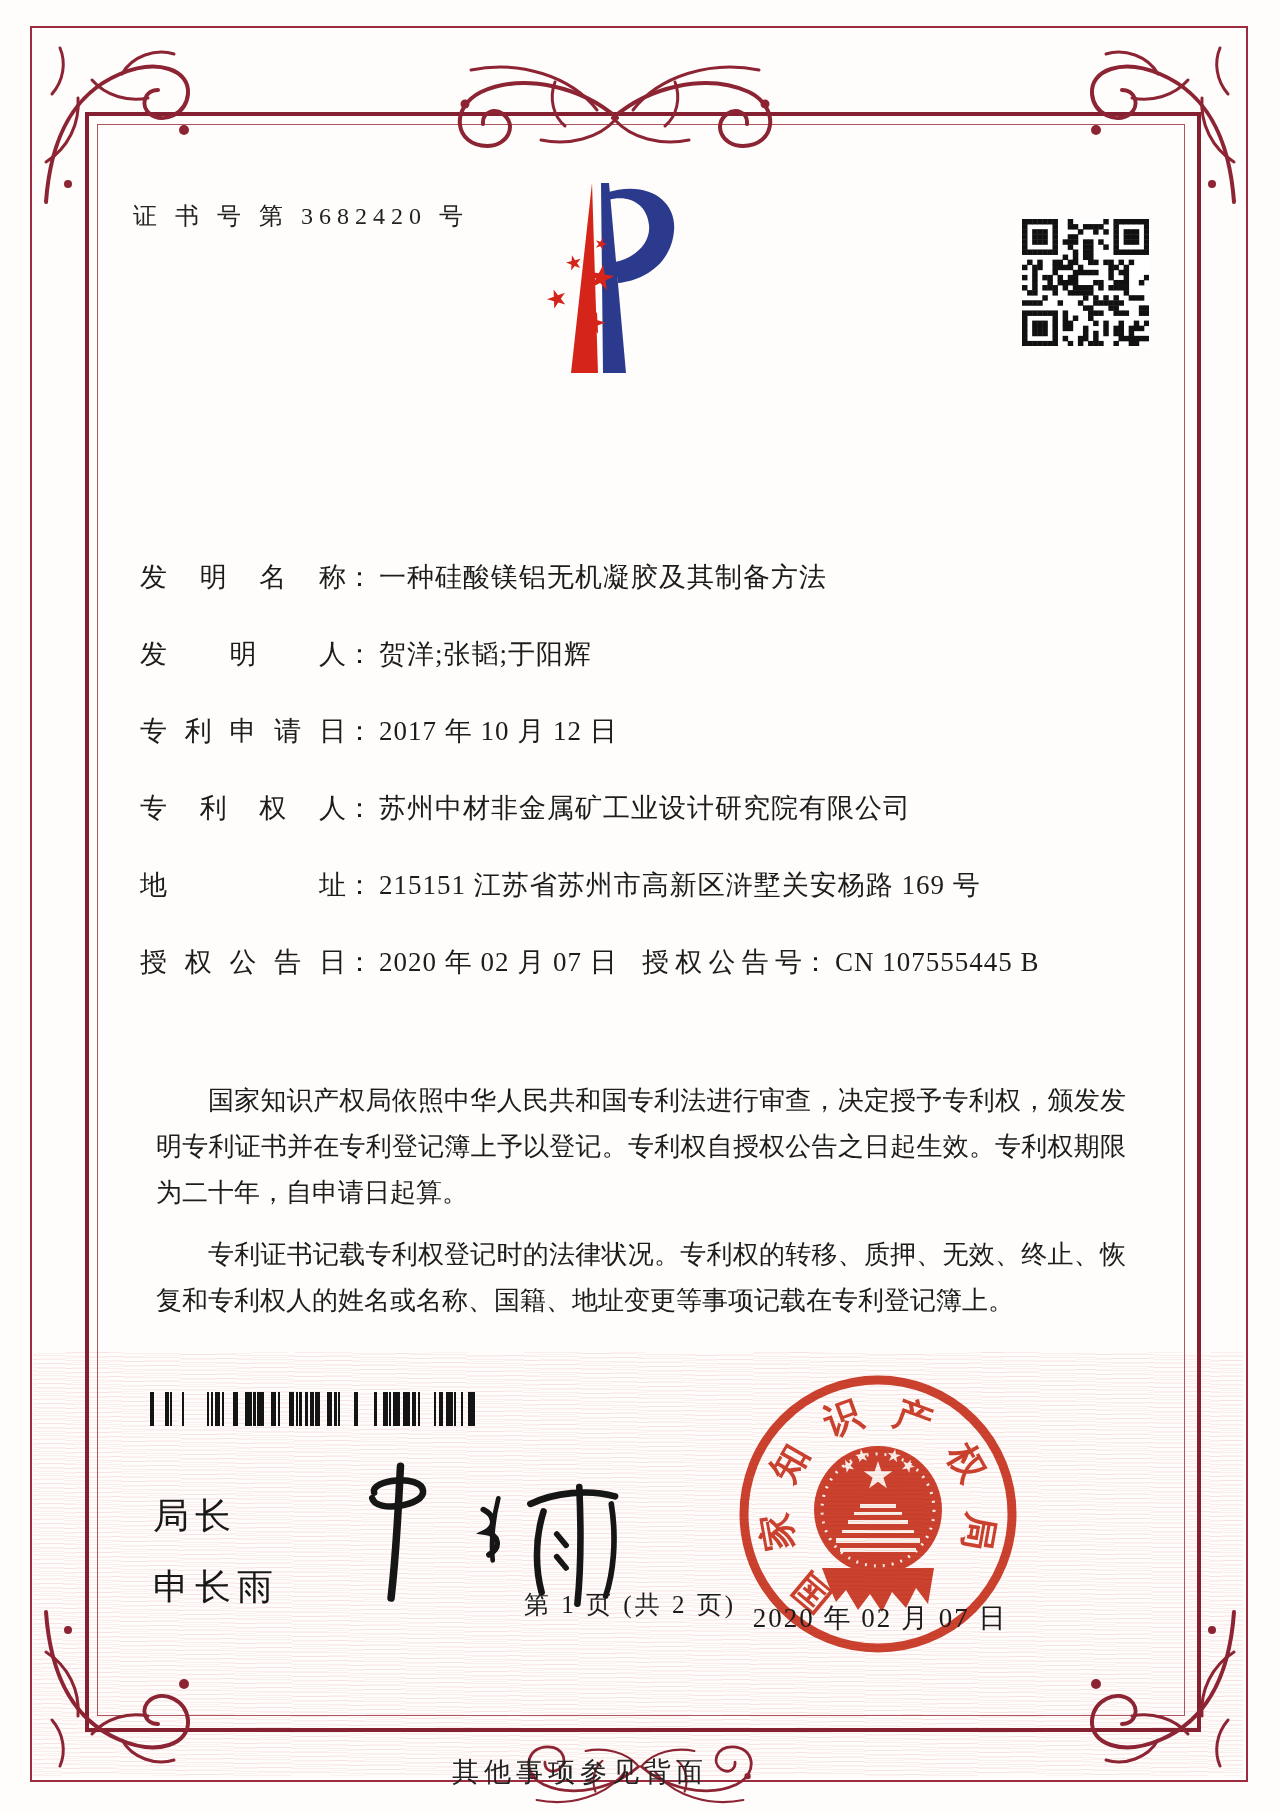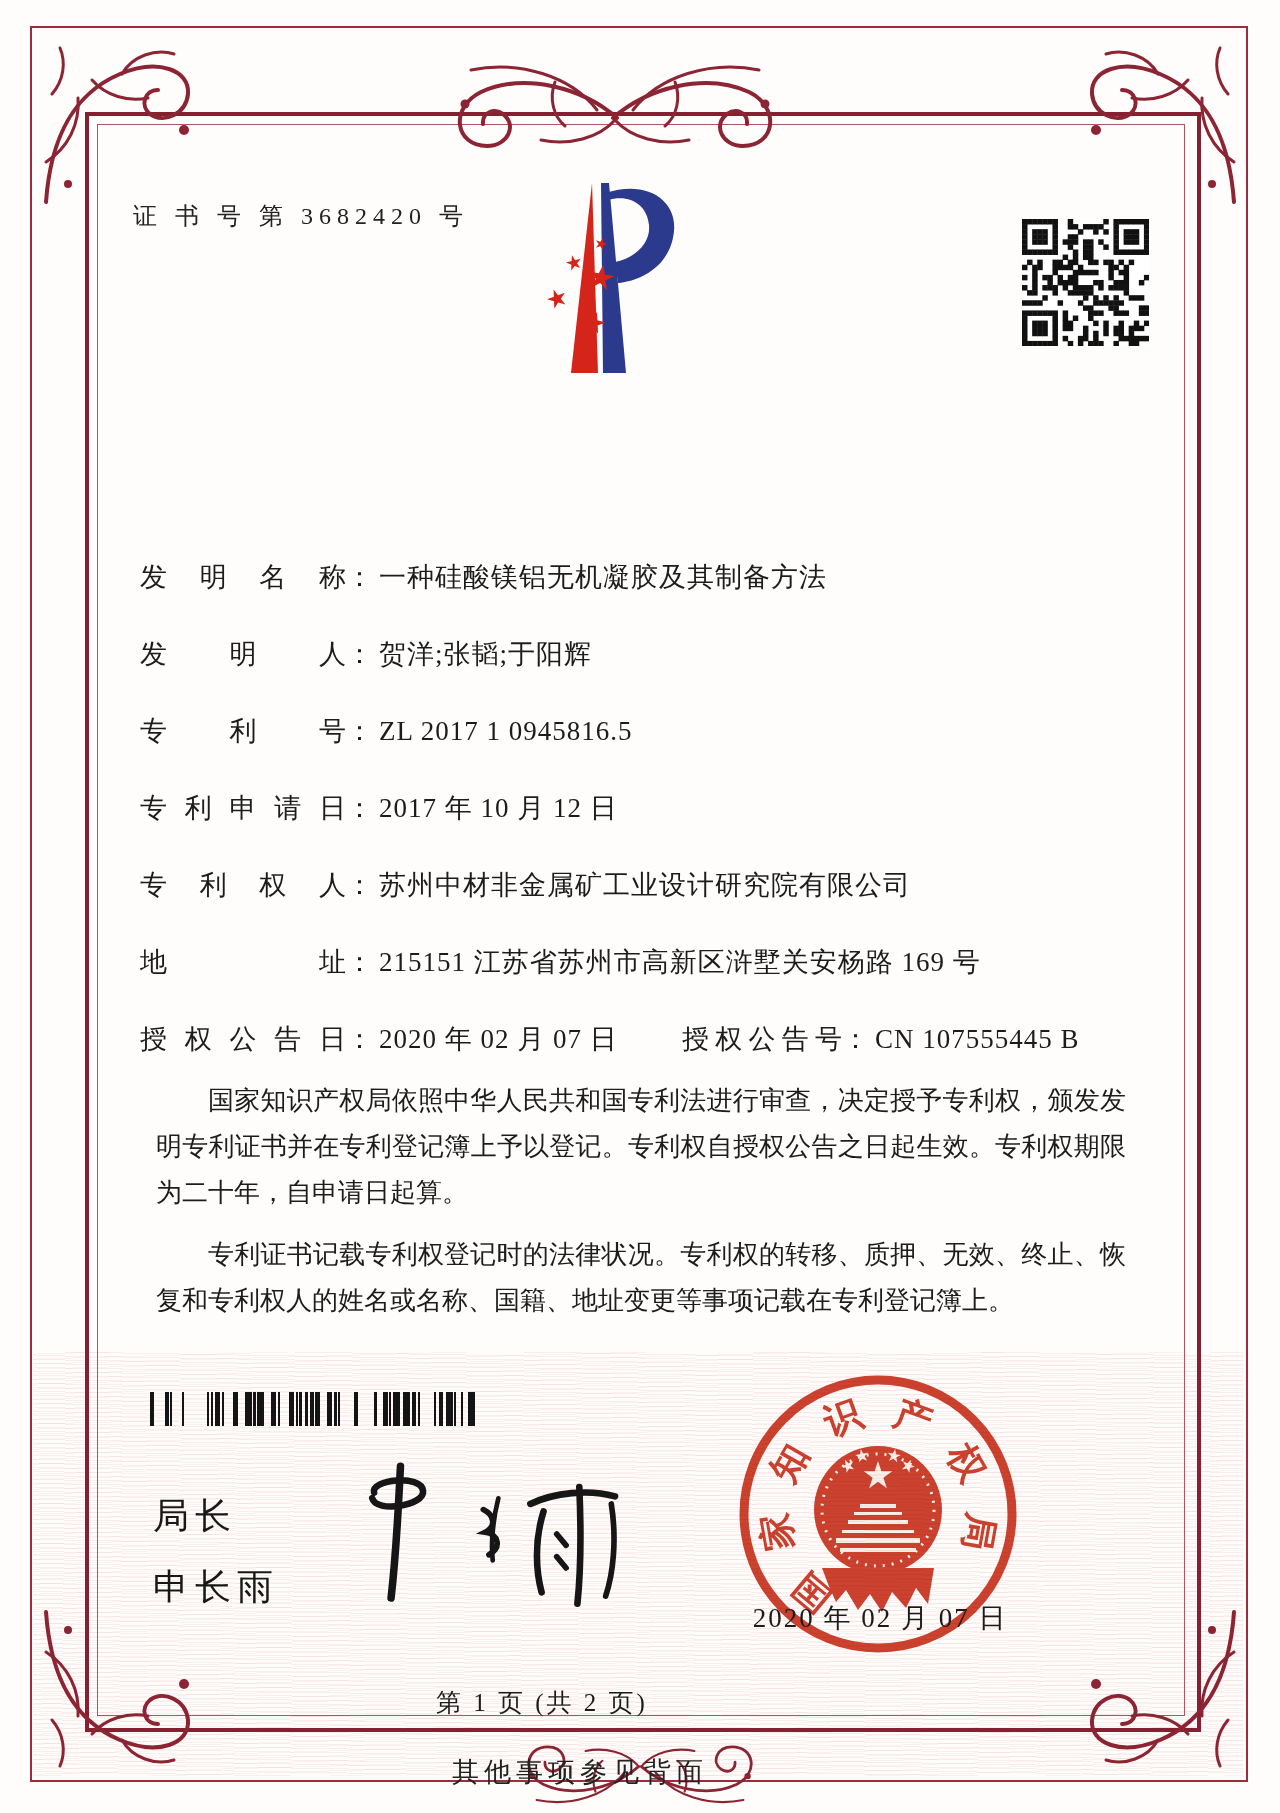--- a/index.html
+++ b/index.html
@@ -15,30 +15,30 @@
   .certno{position:absolute;left:133px;top:200px;font-size:24px;letter-spacing:6px;color:#222;}
   .logo{position:absolute;left:480px;top:177px;width:215px;height:200px;}
   .qr{position:absolute;left:1022px;top:219px;width:127px;height:127px;}
   .title{position:absolute;left:155px;top:405px;width:800px;text-align:center;
          font-size:55px;font-weight:bold;letter-spacing:28px;text-indent:28px;color:#101010;}
   .fields{position:absolute;left:140px;top:551px;width:1010px;}
   .row{position:relative;height:77px;padding-top:8px;font-size:27px;box-sizing:border-box;white-space:nowrap;}
   .lab{display:inline-block;width:206px;text-align:justify;text-align-last:justify;vertical-align:baseline;}
   .lab2{display:inline-block;width:160px;text-align:justify;text-align-last:justify;}
   .val{margin-left:6px;letter-spacing:1px;}
-  .pair2{position:absolute;left:502px;top:8px;margin-left:40px;}
+  .pair2{position:absolute;left:502px;top:8px;}
   .paras{position:absolute;left:140px;top:1062px;width:1002px;font-size:26px;line-height:46px;text-align:justify;}
   .paras p{margin:16px;text-indent:2em;}
   .barcode{position:absolute;left:150px;top:1392px;width:330px;height:34px;}
   .officer{position:absolute;left:153px;top:1492px;font-size:36px;letter-spacing:6px;color:#181818;}
   .officer .name{margin-top:22px;text-align:center;}
   .signature{position:absolute;left:328px;top:1455px;width:320px;height:160px;}
   .seal{position:absolute;left:736px;top:1372px;width:284px;height:284px;opacity:.93;mix-blend-mode:multiply;}
   .seal-date{position:absolute;left:738px;top:1600px;width:284px;text-align:center;font-size:27px;letter-spacing:2px;color:#1b1b1b;}
-  .pageinfo{position:absolute;left:436px;top:1686px;width:300px;text-align:left;font-size:25px;letter-spacing:3px;}
+  .pageinfo{position:absolute;left:436px;top:1588px;width:300px;text-align:right;font-size:25px;letter-spacing:3px;}
   .backnote{position:absolute;left:419px;top:1754px;width:322px;text-align:center;font-size:27px;letter-spacing:5px;color:#222;}
   .orn{position:absolute;left:0;top:0;pointer-events:none;}
   svg text.sealchar{font-size:37px;font-weight:bold;}
 </style>
 </head>
 <body>
 
 <div class="page">
 
   <svg width="0" height="0" style="position:absolute">
@@ -388,23 +388,20 @@
 
 
   <div class="fields">
     <div class="row">
       <span class="lab">发明名称</span><span>：</span><span class="val">一种硅酸镁铝无机凝胶及其制备方法</span>
     </div>
     <div class="row">
       <span class="lab">发明人</span><span>：</span><span class="val">贺洋;张韬;于阳辉</span>
     </div>
     <div class="row">
-      <span class="lab">专利号</span><span>：</span><span class="val">ZL 2017 1 0945816.5</span>
-    </div>
-    <div class="row">
       <span class="lab">专利申请日</span><span>：</span><span class="val">2017 年 10 月 12 日</span>
     </div>
     <div class="row">
       <span class="lab">专利权人</span><span>：</span><span class="val">苏州中材非金属矿工业设计研究院有限公司</span>
     </div>
     <div class="row">
       <span class="lab">地址</span><span>：</span><span class="val">215151 江苏省苏州市高新区浒墅关安杨路 169 号</span>
     </div>
     <div class="row">
       <span class="lab">授权公告日</span><span>：</span><span class="val">2020 年 02 月 07 日</span>

